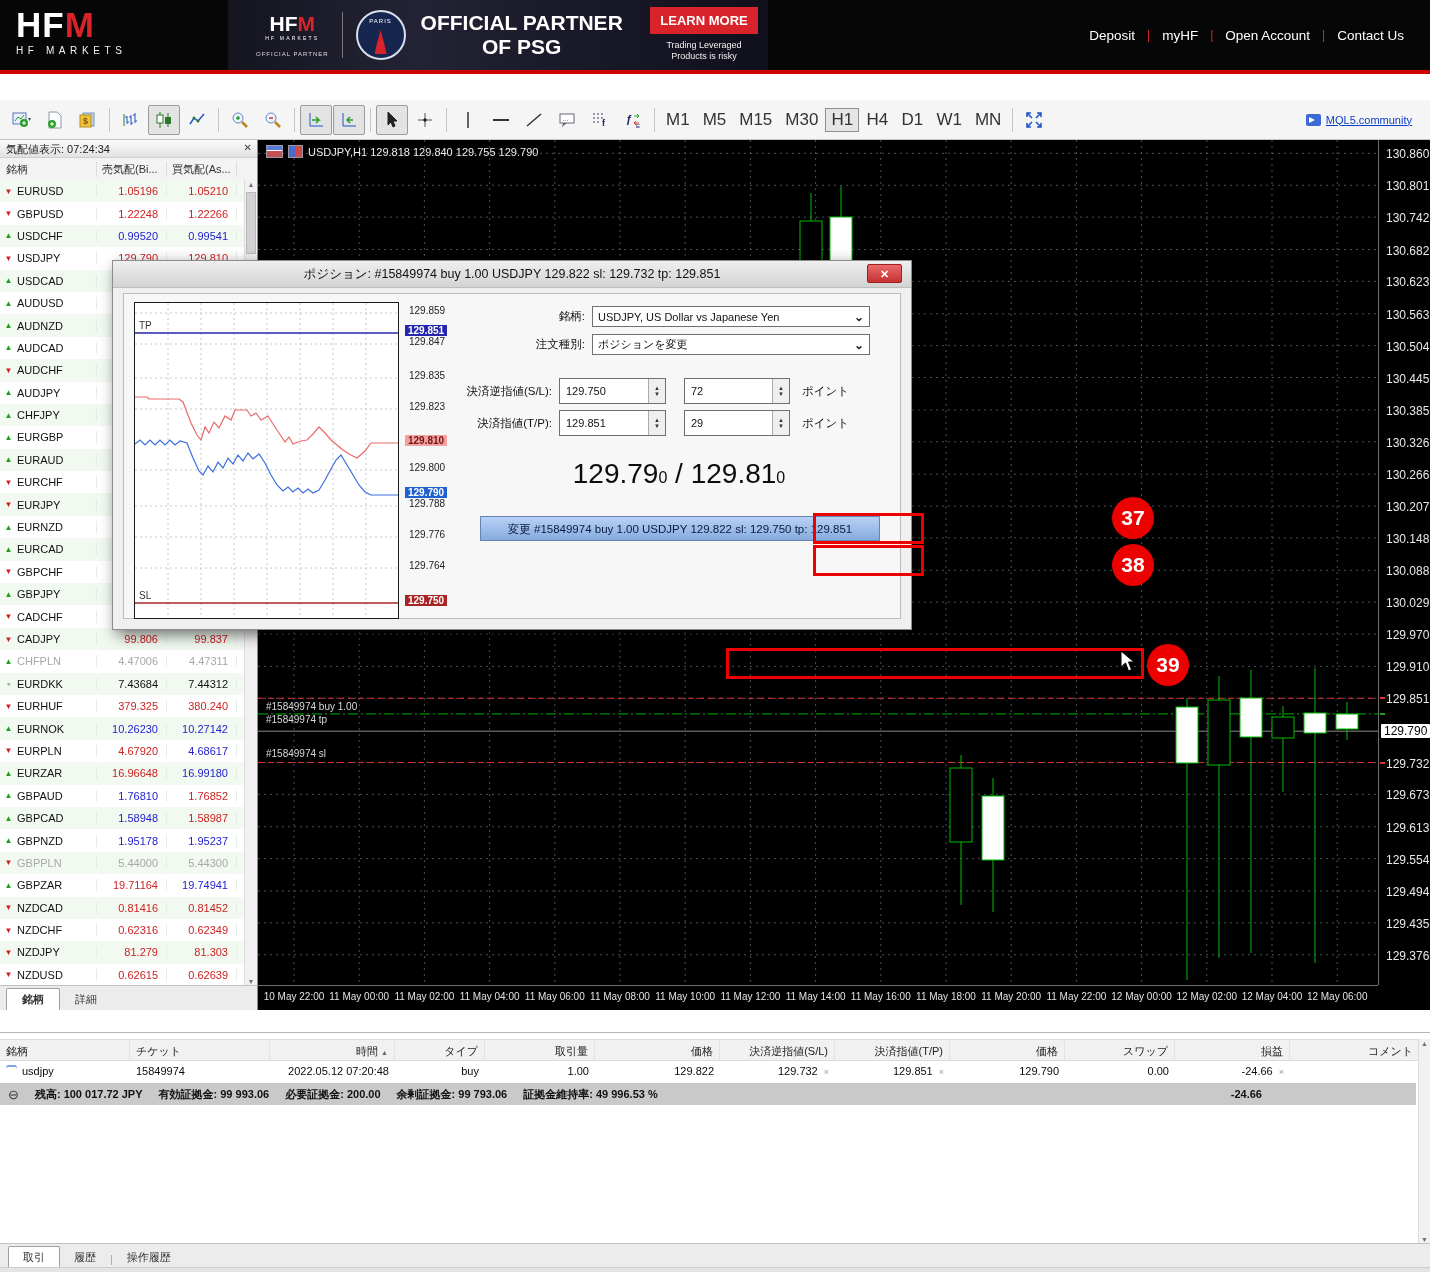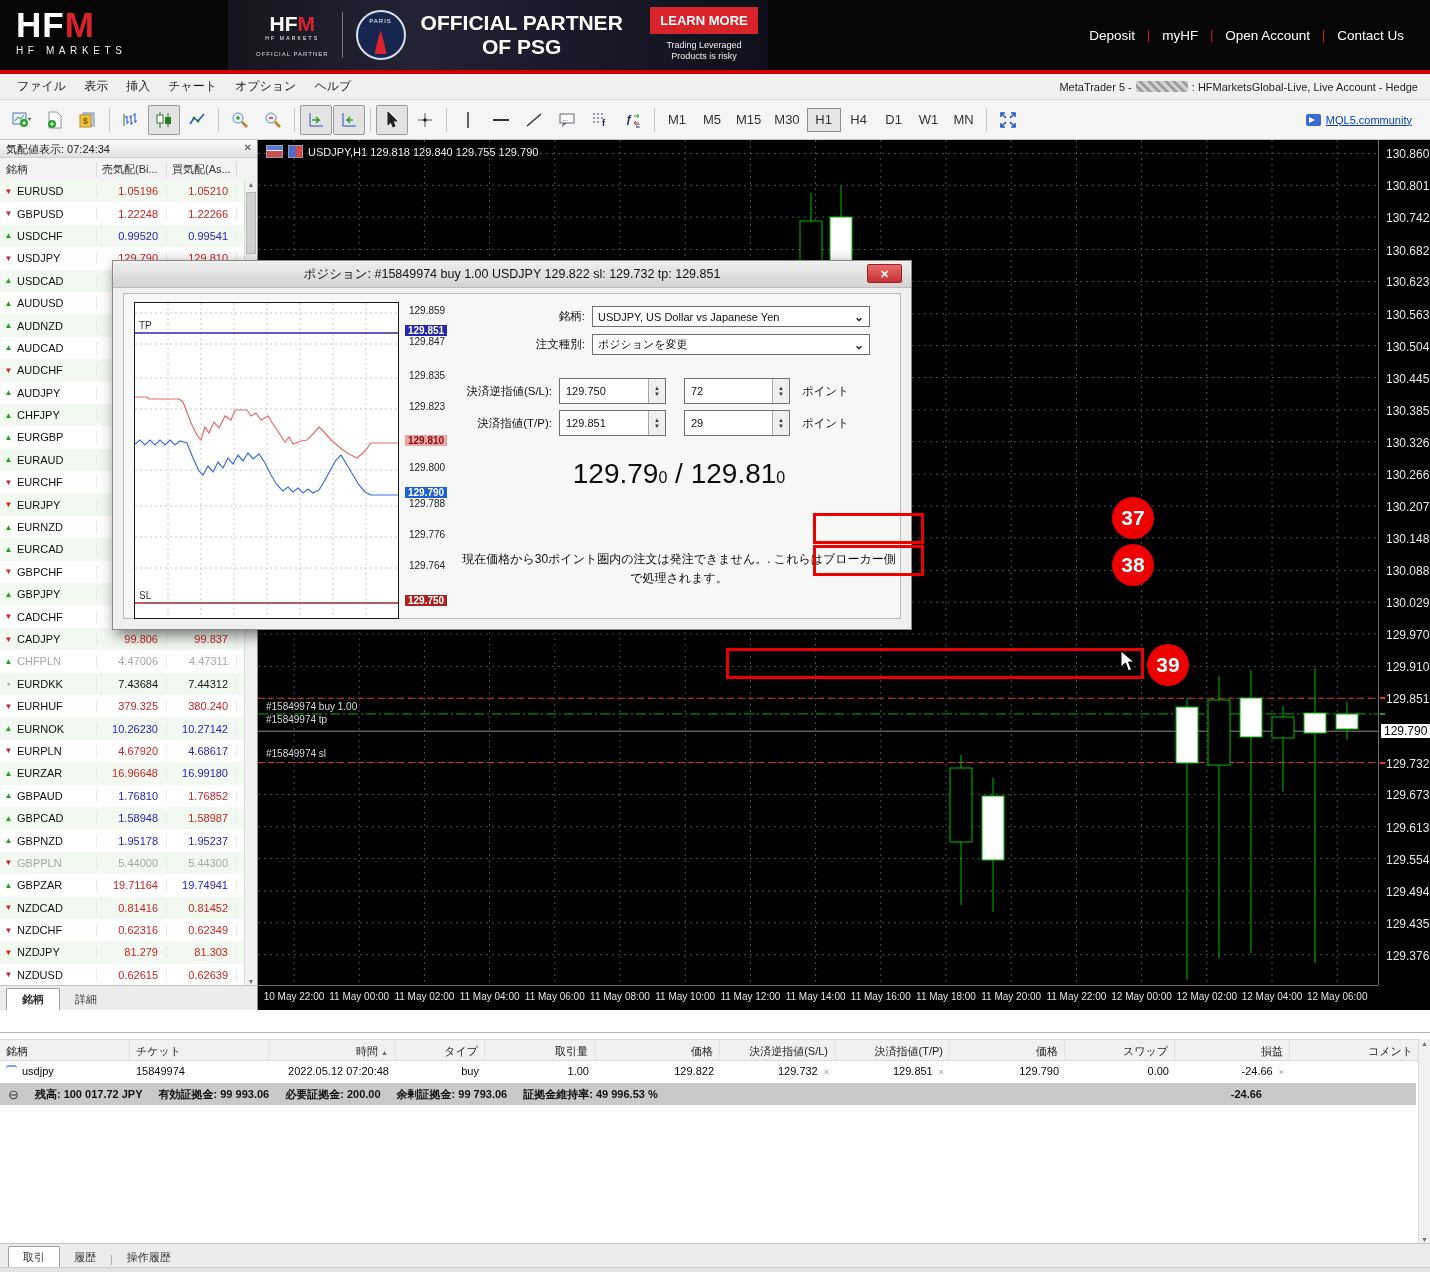--- a/index.html
+++ b/index.html
@@ -37,21 +37,21 @@
   .menu-item{padding:0 9px;}
   .menu-right{margin-left:auto;font-size:11px;display:flex;align-items:center;gap:4px;color:#222;padding-right:4px;}
   .redacted{display:inline-block;width:52px;height:11px;
             background:repeating-linear-gradient(45deg,#d2d2d2 0 3px,#9d9d9d 3px 6px);}
   .toolbar{position:absolute;top:100px;left:0;right:0;height:40px;background:#f5f5f5;border-bottom:1px solid #c4c4c4;
            display:flex;align-items:center;padding:0 6px;gap:1px;box-sizing:border-box;}
   .tbtn{width:30px;height:28px;display:flex;align-items:center;justify-content:center;border:1px solid transparent;border-radius:2px;flex:none;}
   .tbtn.active{background:#e3e3e3;border-color:#9a9a9a;}
   .tbtn svg{display:block;}
   .tsep{width:1px;height:24px;background:#c6c6c6;margin:0 4px;flex:none;}
-  .tf{min-width:22px;height:22px;padding:0 5px;font-size:13px;color:#333;display:flex;align-items:center;justify-content:center;
+  .tf{min-width:22px;height:22px;padding:0 5px;font-size:17px;color:#333;display:flex;align-items:center;justify-content:center;
       border:1px solid transparent;flex:none;text-align:right;}
   .tf.active{background:#e6e6e6;border-color:#8f8f8f;}
   .mql5{margin-left:auto;margin-right:12px;display:flex;gap:5px;align-items:center;font-size:11px;color:#0d3fc4;text-decoration:underline;}
   .mql5-ic{width:15px;height:12px;background:#3a6ad4;border-radius:2px;position:relative;flex:none;}
   .mql5-ic::after{content:"";position:absolute;left:3px;top:3px;border-left:6px solid #fff;border-top:3px solid transparent;border-bottom:3px solid transparent;}
   
   .watch{position:absolute;top:140px;left:0;width:258px;height:870px;background:#fff;border-right:1px solid #8f8f8f;box-sizing:border-box;}
   .watch-title{height:18px;background:linear-gradient(#fbfbfb,#e2e2e2);font-size:11px;color:#222;
                padding:2px 6px;box-sizing:border-box;border-bottom:1px solid #cfcfcf;position:relative;}
   .watch-close{position:absolute;right:5px;top:2px;font-size:10px;color:#444;}
@@ -191,33 +191,20 @@
         <span class="sep">|</span>
       <span>myHF</span>
         <span class="sep">|</span>
       <span>Open Account</span>
         <span class="sep">|</span>
       <span>Contact Us</span>
     </div>
   </div>
   <div class="redline"></div>
 
-  <div class="menubar">
-    <span class="menu-item">ファイル</span>
-    <span class="menu-item">表示</span>
-    <span class="menu-item">挿入</span>
-    <span class="menu-item">チャート</span>
-    <span class="menu-item">オプション</span>
-    <span class="menu-item">ヘルプ</span>
-    <span class="menu-right">
-      <span>MetaTrader 5 -</span>
-      <span class="redacted"></span>
-      <span>: HFMarketsGlobal-Live, Live Account - Hedge</span>
-    </span>
-  </div>
 
   <div class="toolbar">
     <span class="tbtn">
         <svg width="20" height="16">
           <rect x="1" y="1" width="13" height="11" fill="#eaf2ff" stroke="#5577bb"></rect>
           <polyline points="3,9 6,5 9,7 12,3" fill="none" stroke="#2a9a2a"></polyline>
           <circle cx="12" cy="11" r="4" fill="#2aa02a"></circle>
           <path d="M10 11h4M12 9v4" stroke="#fff"></path>
           <path d="M16 6l3 0-1.5 3z" fill="#444"></path>
         </svg>
@@ -850,21 +837,21 @@
               <span class="spin-btns">
                 <span>▲</span>
                 <span>▼</span>
               </span>
             </span>
           <span class="dlabel" style="width:78px;text-align:left;padding-left:12px">ポイント</span>
         </div>
         <div class="bigpx">
           <span>129.79</span><span class="sm">0</span><span> / </span><span>129.81</span><span class="sm">0</span>
         </div>
-        <div class="dwarn">現在価格から30ポイント圏内の注文は発注できません。. これらはブローカー側で処理されます。</div>
+        <div class="dbtn">変更  #15849974 buy 1.00 USDJPY 129.822 sl: 129.750 tp: 129.851</div>
       </div>
     </div>
   </div>
 
 
   <div class="bottom">
     <div class="bt-head" id="bt-head">
         <span class="bt-hc " style="width:130px">銘柄</span>
         <span class="bt-hc " style="width:140px">チケット</span>
         <span class="bt-hc al-r" style="width:125px">時間 <span style="font-size:7px;color:#666">▲</span></span>

